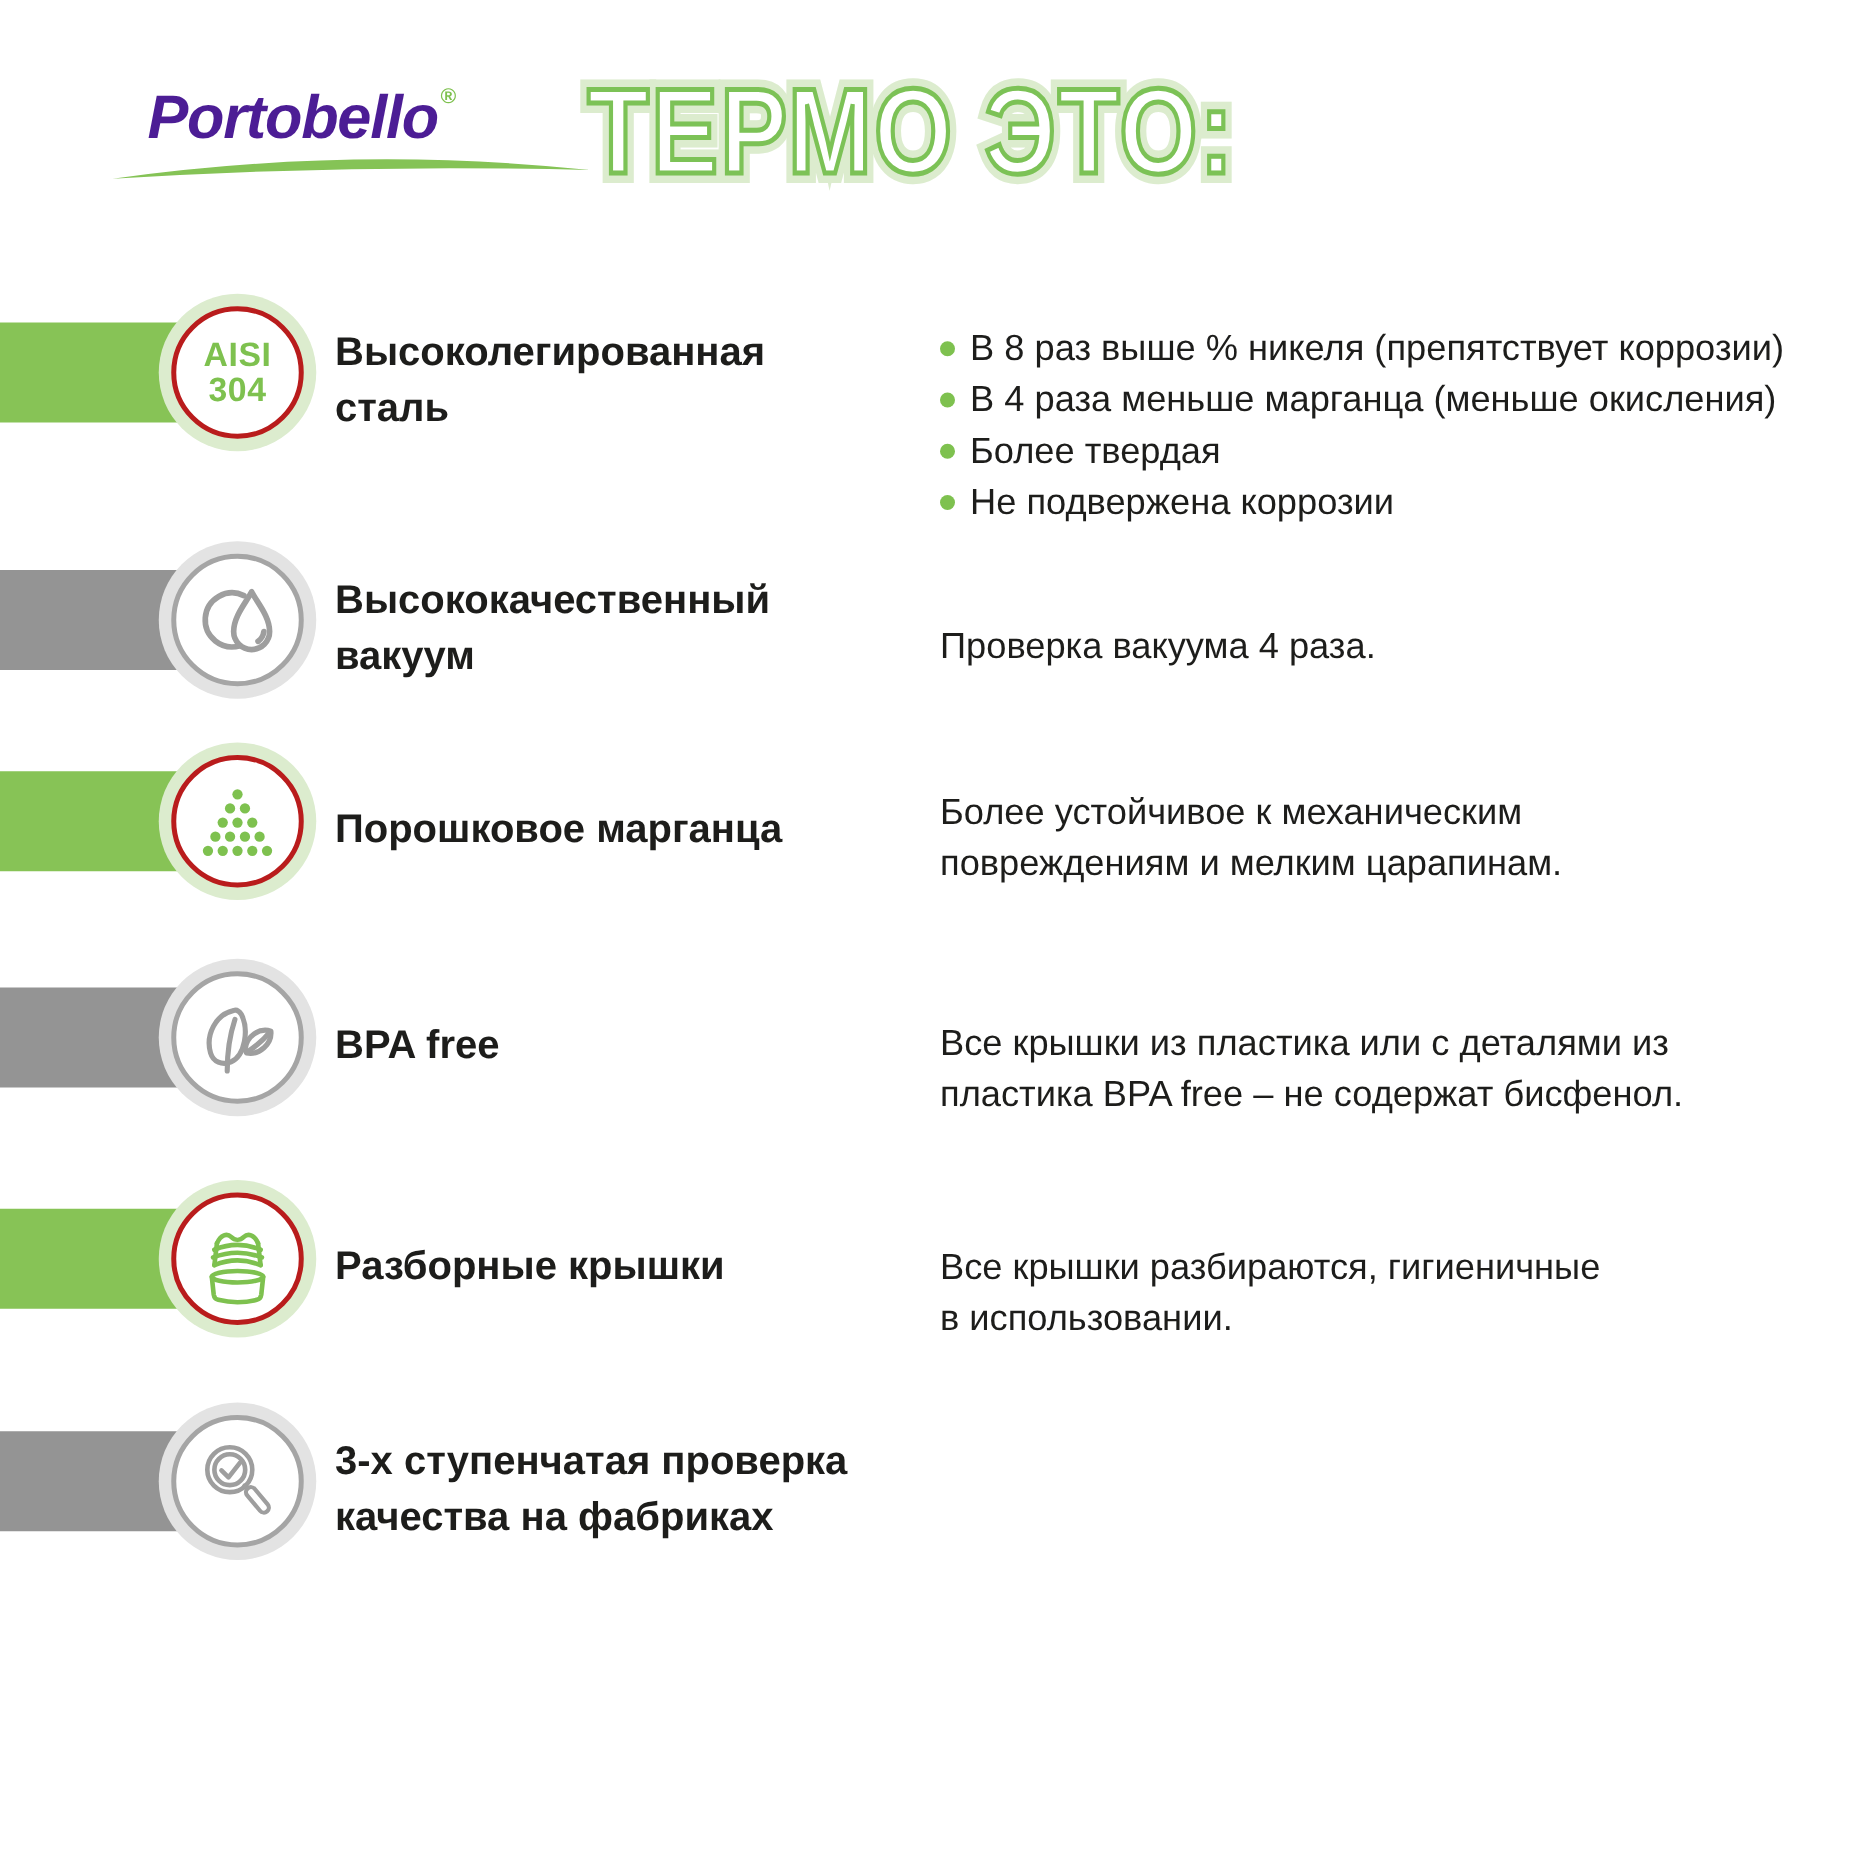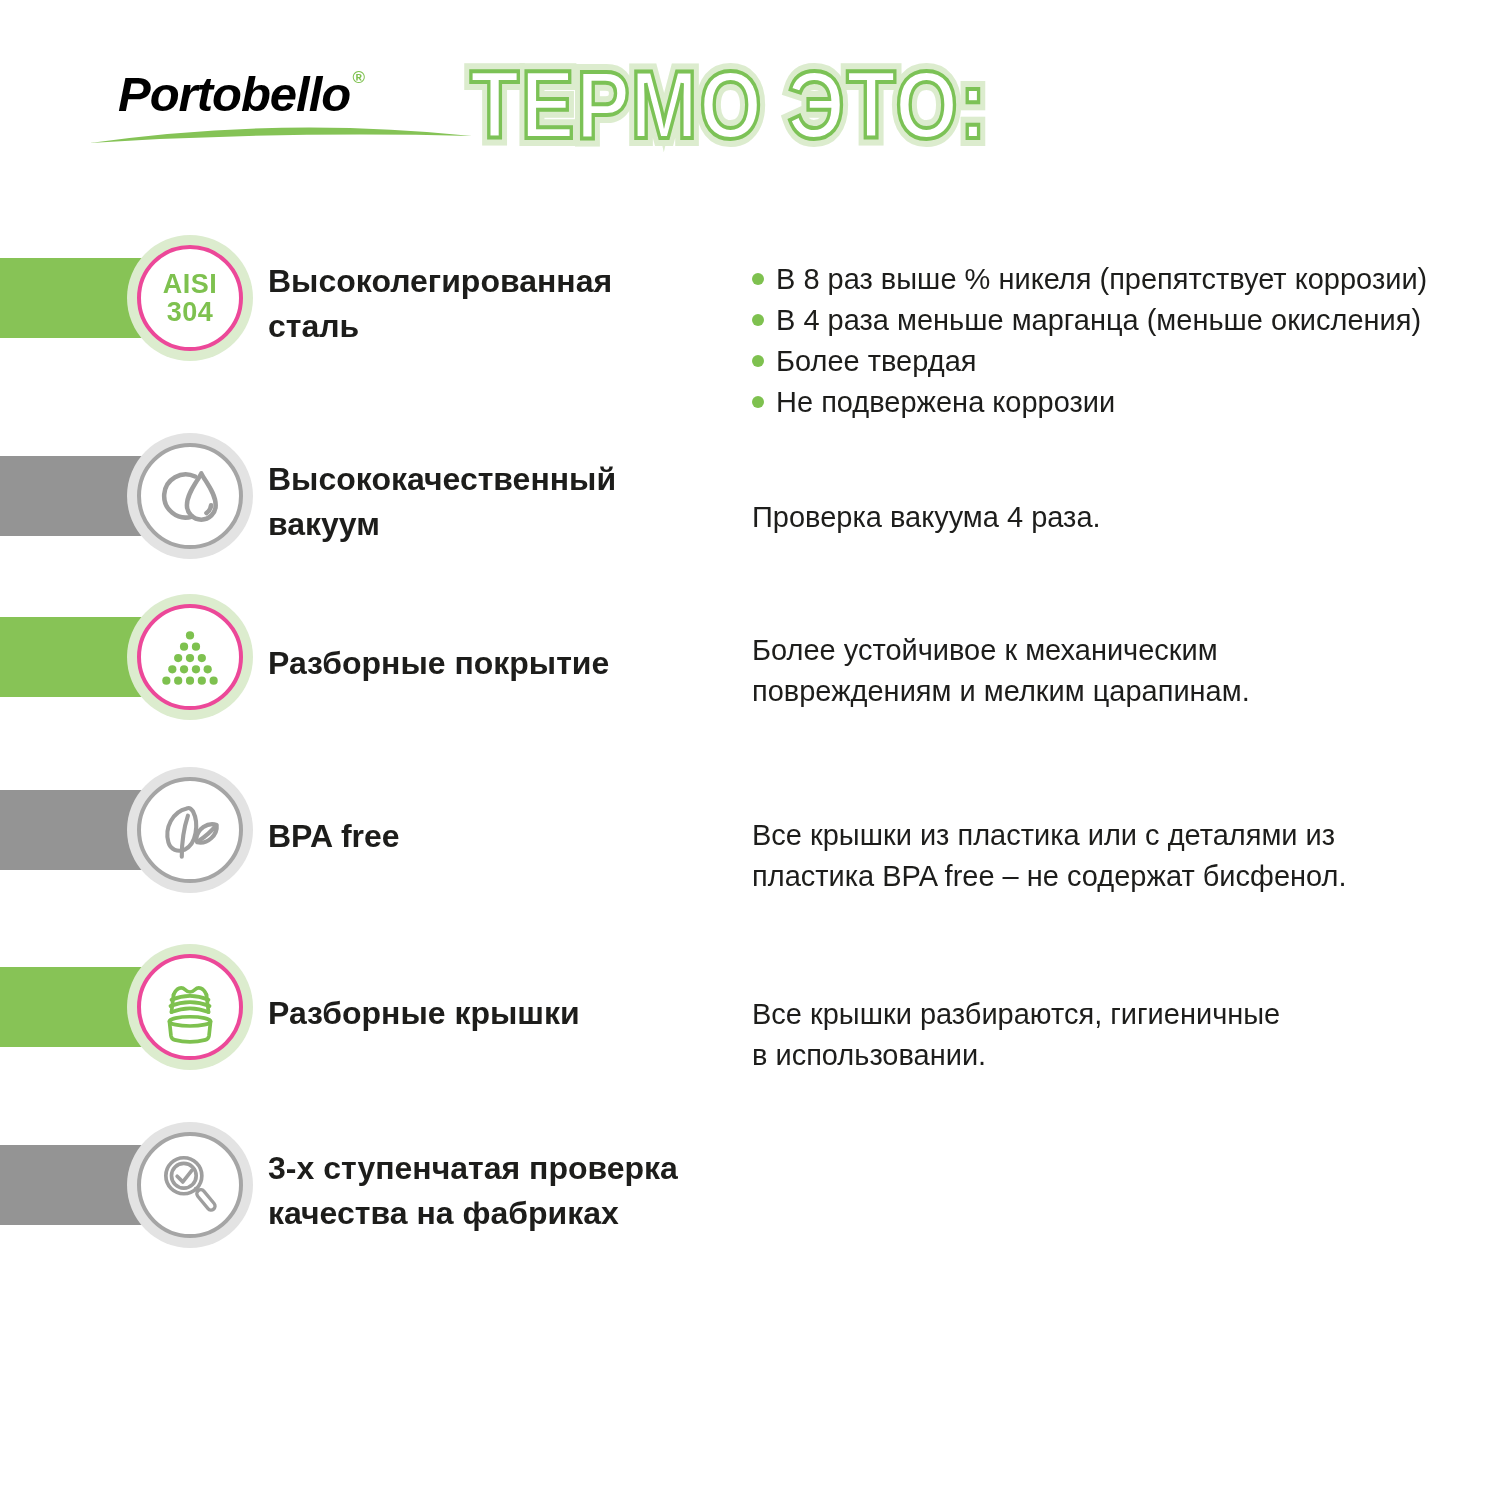--- a/index.html
+++ b/index.html
@@ -1,21 +1,21 @@
 <!DOCTYPE html>
 <html><head>
 <meta charset="utf-8">
 <style>
   html,body{margin:0;padding:0;background:#fff;}
   .canvas{position:relative;width:1500px;height:1500px;background:#ffffff;overflow:hidden;
           font-family:"Liberation Sans",sans-serif;color:#1d1d1b;}
 
   
   .logo{position:absolute;left:118px;top:66px;width:360px;}
-  .logo-text{font-size:49px;font-weight:700;font-style:italic;color:#000000;letter-spacing:-1px;white-space:nowrap;}
+  .logo-text{font-size:49px;font-weight:700;font-style:italic;color:#4c1d95;letter-spacing:-1px;white-space:nowrap;}
   .logo-reg{font-size:17px;font-weight:700;font-style:italic;color:#7ec14f;vertical-align:28px;margin-left:2px;}
   .swoosh{position:absolute;left:-32px;top:56px;}
 
   .title{position:absolute;left:470px;top:50px;width:720px;height:120px;}
   .title span{position:absolute;left:0;top:0;font-size:97px;font-weight:700;line-height:110px;
               letter-spacing:2px;white-space:nowrap;transform:scaleX(.83);transform-origin:left center;}
   .title .halo{color:#dcecce;-webkit-text-stroke:16px #dcecce;}
   .title .front{color:#ffffff;-webkit-text-stroke:4px #7cc256;}
 
   
@@ -25,21 +25,21 @@
   .bar{position:absolute;left:0;top:23px;width:214px;height:80px;}
   .row.green .bar{background:#87c356;}
   .row.gray  .bar{background:#949494;}
 
   .badge{position:absolute;left:127px;top:0;width:126px;height:126px;border-radius:50%;
          display:flex;align-items:center;justify-content:center;}
   .row.green .badge{background:#dcecce;}
   .row.gray  .badge{background:#e3e3e3;}
   .badge-inner{width:106px;height:106px;border-radius:50%;background:#ffffff;box-sizing:border-box;
                display:flex;align-items:center;justify-content:center;}
-  .row.green .badge-inner{border:4px solid #ec4899;}
+  .row.green .badge-inner{border:4px solid #b91c1c;}
   .row.gray  .badge-inner{border:4px solid #a5a5a5;}
   .badge-text{font-size:27px;line-height:28px;font-weight:700;color:#7ec14f;
               text-align:center;white-space:pre-line;letter-spacing:.5px;}
 
   .heading{position:absolute;left:268px;top:50%;transform:translateY(-50%);margin:0;margin-top:6px;
            width:480px;font-size:32px;line-height:45px;font-weight:700;white-space:pre-line;}
 
   .right{position:absolute;left:752px;width:742px;font-size:29px;line-height:41px;}
   .r1 .right{top:24px}.r2 .right{top:64px}.r3 .right{top:36px}.r4 .right{top:48px}.r5 .right{top:50px}
   .desc{margin:0;white-space:pre-line;}
@@ -123,21 +123,21 @@
               <circle cx="53.2" cy="48" r="4"></circle>
             <circle cx="13" cy="59" r="4"></circle>
               <circle cx="24.5" cy="59" r="4"></circle>
               <circle cx="36" cy="59" r="4"></circle>
               <circle cx="47.5" cy="59" r="4"></circle>
               <circle cx="59" cy="59" r="4"></circle>
           </g>
         </svg>
       </div>
     </div>
-    <h2 class="heading">Разборные покрытие</h2>
+    <h2 class="heading">Порошковое марганца</h2>
     <div class="right">
       <p class="desc">Более устойчивое к механическим
 повреждениям и мелким царапинам.</p>
     </div>
   </section>
 
   <section class="row r5 green">
     <div class="bar"></div>
     <div class="badge">
       <div class="badge-inner">

